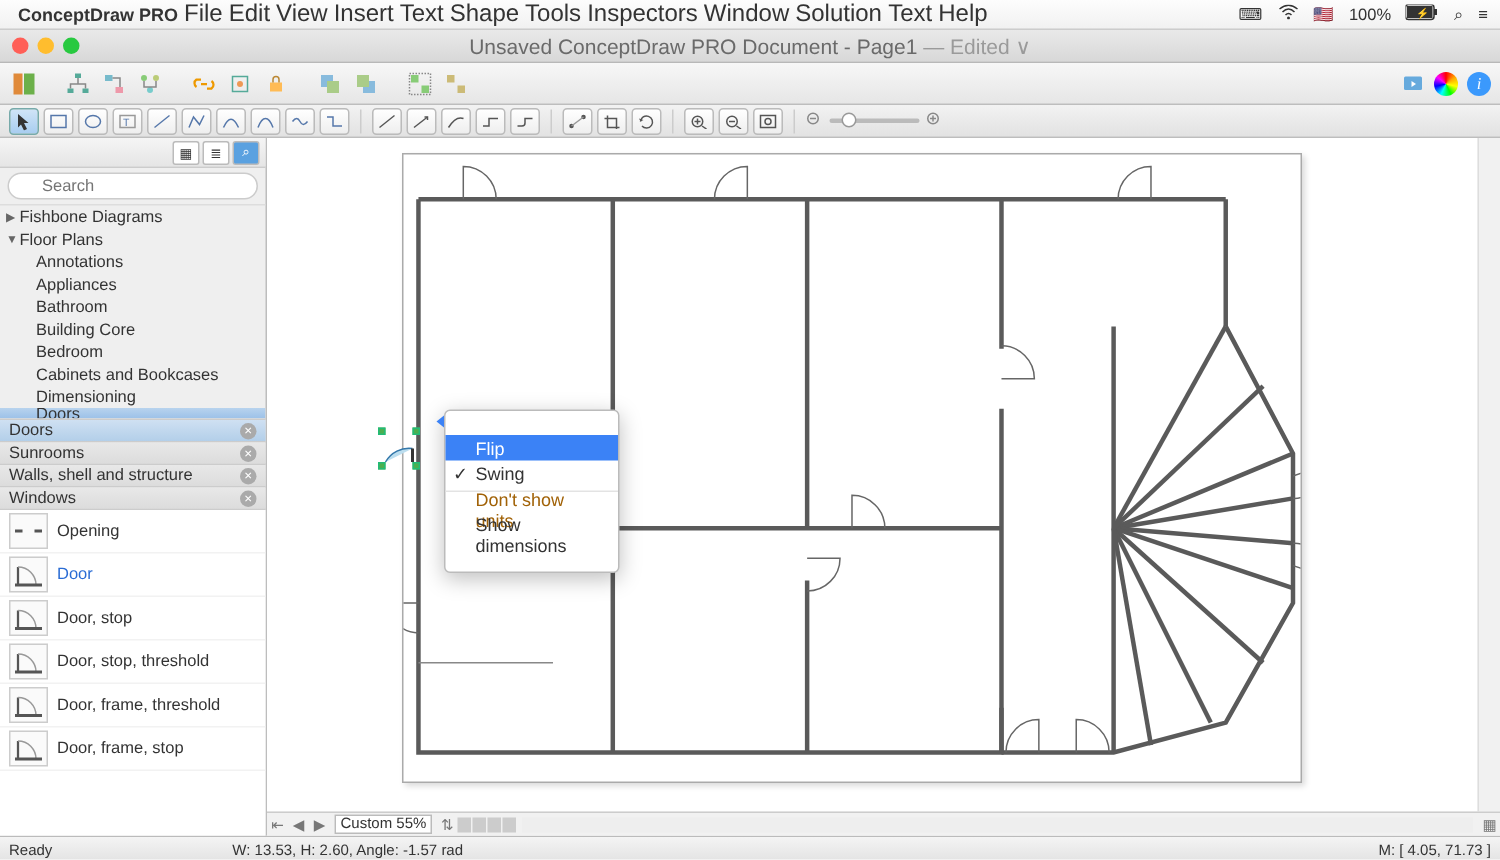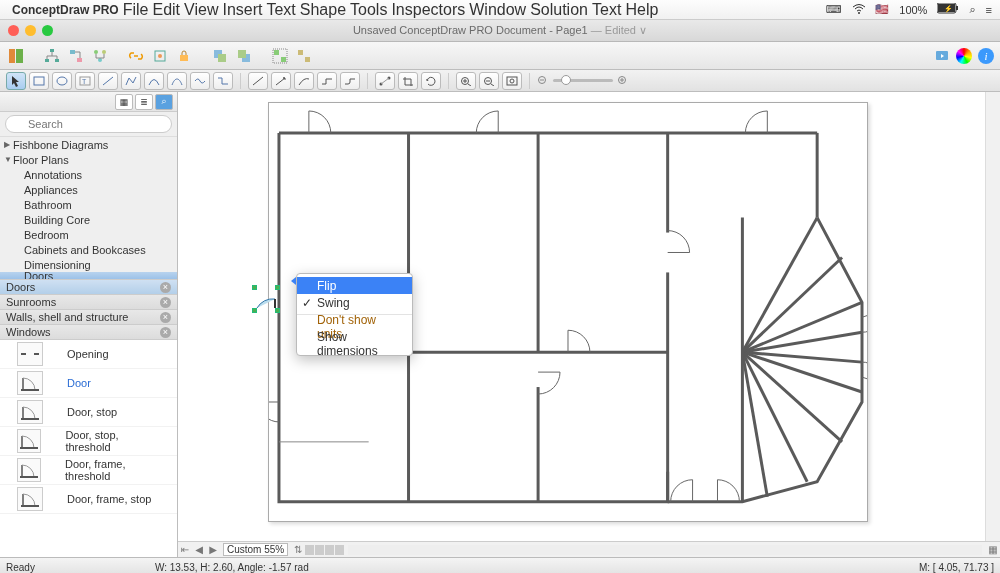--- a/index.html
+++ b/index.html
@@ -11,21 +11,21 @@
 .menubar .appname { font-weight:bold; font-size:12px; }
 .menubar .menuitem { font-size:16px; }
 .menubar .spacer { flex:1; }
 .menubar .status { display:flex; gap:10px; align-items:center; font-size:11px; }
 
 
 .titlebar { height:22px; background:linear-gradient(#e9e9e9,#d8d8d8); display:flex; align-items:center; border-bottom:1px solid #b8b8b8; position:relative; }
 .traffic { display:flex; gap:6px; padding-left:8px; }
 .dot { width:11px; height:11px; border-radius:50%; }
 .dot.red{background:#ff5f57;} .dot.yellow{background:#ffbd2e;} .dot.green{background:#28c940;}
-.titlebar .title { position:absolute; left:0; right:0; text-align:center; font-size:11px; color:#6a6a6a; pointer-events:none; }
+.titlebar .title { position:absolute; left:0; right:0; text-align:center; font-size:14px; color:#6a6a6a; pointer-events:none; }
 .titlebar .title .edited{color:#9a9a9a;}
 
 
 .toolbar1 { height:28px; background:linear-gradient(#f7f7f7,#e6e6e6); border-bottom:1px solid #bdbdbd; display:flex; align-items:center; padding:0 6px; gap:4px; }
 .tb-icon { width:20px; height:20px; display:inline-flex; align-items:center; justify-content:center; border-radius:3px; }
 .tb-icon svg { width:16px; height:16px; }
 .tb-sep { width:8px; }
 .toolbar1 .right { margin-left:auto; display:flex; gap:6px; align-items:center; }
 .color-wheel { width:16px; height:16px; border-radius:50%; background:conic-gradient(red,orange,yellow,lime,cyan,blue,magenta,red); }
 .info-icon { width:16px;height:16px;border-radius:50%;background:#3b99fc;color:#fff;display:flex;align-items:center;justify-content:center;font-style:italic;font-family:Georgia,serif;font-size:11px;}
@@ -59,38 +59,38 @@
 .tree-item.child{padding-left:24px;}
 .tree-item.sel{background:linear-gradient(#b8d3ee,#9cc1e8);}
 .tree .cut{height:7px;overflow:hidden;}
 
 .cat-list{border-top:1px solid #ccc;}
 .cat-row{height:15px;background:linear-gradient(#e8e8e8,#dcdcdc);border-bottom:1px solid #ccc;display:flex;align-items:center;padding:0 6px;font-size:11px;}
 .cat-row.active{background:linear-gradient(#cfe0f2,#b3cfe9);}
 .cat-row .x{margin-left:auto;width:11px;height:11px;border-radius:50%;background:#aaa;color:#fff;font-size:9px;display:flex;align-items:center;justify-content:center;}
 
 .shapes-panel{flex:1;background:#fff;overflow:hidden;}
-.shape-item{height:29px;display:flex;align-items:center;gap:24px;padding:0 17px;border-bottom:1px solid #f2f2f2;font-size:11px;}
+.shape-item{height:29px;display:flex;align-items:center;gap:6px;padding:0 6px;border-bottom:1px solid #f2f2f2;font-size:11px;}
 .shape-item.sel .shape-label{color:#2a6cd4;}
 .shape-icon{width:26px;height:24px;border:1px solid #ccc;background:#fafafa;display:flex;align-items:center;justify-content:center;}
 .shape-icon svg{width:22px;height:20px;}
 
 
 .canvas-area{flex:1;background:#fff;position:relative;overflow:hidden;}
 .paper{position:absolute;left:90px;top:10px;width:600px;height:420px;border:1px solid #aaa;box-shadow:2px 2px 4px rgba(0,0,0,.15);background:#fff;}
 .floorplan{position:absolute;inset:0;}
 .floorplan line, .floorplan path, .floorplan polyline{stroke:#5a5a5a;stroke-width:3;fill:none;}
 .floorplan .thin{stroke-width:1;stroke:#888;}
 .floorplan .arc{stroke-width:1;stroke:#666;}
 
 .sel-shape{position:absolute;left:77px;top:196px;width:22px;height:22px;}
 .sel-handle{position:absolute;width:5px;height:5px;background:#4caf50;border:1px solid #2b7;}
 
 
-.ctx-menu{position:absolute;left:118px;top:181px;width:117px;background:#fff;border:1px solid #bbb;border-radius:4px;box-shadow:0 4px 14px rgba(0,0,0,.25);padding:3px 0;font-size:12px;}
+.ctx-menu{position:absolute;left:118px;top:181px;width:117px;background:#fff;border:1px solid #bbb;border-radius:4px;box-shadow:0 4px 14px rgba(0,0,0,.25);padding:16px 0;font-size:12px;}
 .ctx-item{height:17px;display:flex;align-items:center;padding:0 10px 0 20px;position:relative;}
 .ctx-item.hl{background:#3b82f6;color:#fff;}
 .ctx-item.disabled{color:#a16207;}
 .ctx-item .check{position:absolute;left:5px;}
 .ctx-sep{height:1px;background:#e3e3e3;margin:3px 0;}
 .ctx-arrow{position:absolute;left:-6px;top:3px;width:0;height:0;border-top:4px solid transparent;border-bottom:4px solid transparent;border-right:5px solid #3b82f6;}
 
 
 .canvas-bottom{position:absolute;bottom:0;left:0;right:0;height:16px;background:#f1f1f1;border-top:1px solid #ccc;display:flex;align-items:center;font-size:10px;}
 .canvas-bottom .nav-btn{width:14px;text-align:center;color:#777;}

